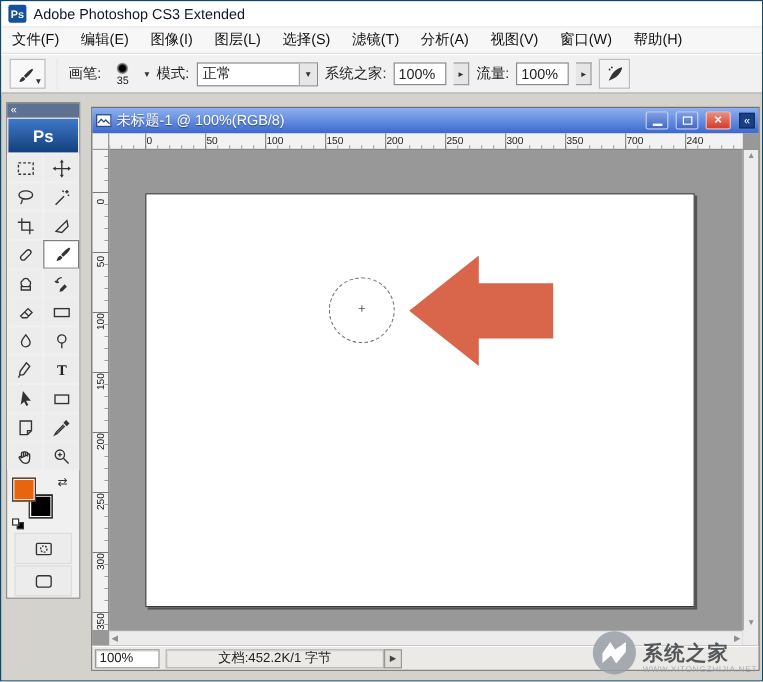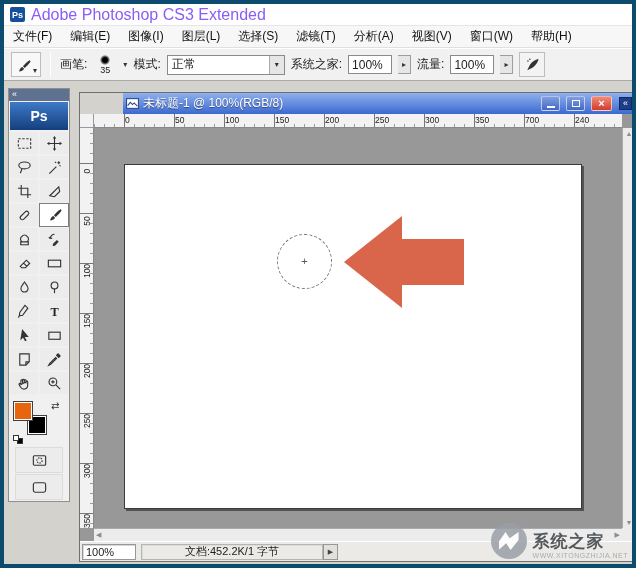--- a/index.html
+++ b/index.html
@@ -1,38 +1,38 @@
 <!DOCTYPE html>
 <html><head>
 <meta charset="utf-8">
 <style>
   * { box-sizing: border-box; margin: 0; padding: 0; }
   html,body { background:#ffffff; }
   body { font-family: "Liberation Sans", "DejaVu Sans", sans-serif; }
 
-  .app { position:relative; width:636px; height:568px; background:#d4d2cd; border:4px solid #0c4a6e; overflow:hidden; }
+  .app { position:relative; width:636px; height:568px; background:#d4d2cd; border:1px solid #0c4a6e; overflow:hidden; }
 
   
   .titlebar { position:absolute; top:0; left:0; right:0; height:22px; background:#ffffff; border-bottom:1px solid #e6e6e6; display:flex; align-items:center; gap:6px; padding:0 6px; }
   .app-badge { width:15px; height:15px; background:#15509c; color:#fff; font-size:9px; font-weight:bold; display:flex; align-items:center; justify-content:center; border-radius:2px; }
-  .app-title { font-size:16px; color:#8b5cf6; }
+  .app-title { font-size:12px; color:#0f172a; }
 
   
   .menubar { position:absolute; top:22px; left:0; right:0; height:22px; background:#f7f7f7; border-bottom:1px solid #e0e0e0; display:flex; align-items:stretch; font-size:12px; color:#111; }
   .menu-item { padding:0 9px; display:flex; align-items:center; cursor:default;text-align:right; }
 
   
   .optionsbar { position:absolute; top:44px; left:0; right:0; height:33px; background:#f1f1f1; border-top:1px solid #ffffff; border-bottom:1px solid #a9a9a9; display:flex; align-items:center; gap:6px; padding:0 7px; font-size:12px; color:#222; }
   .tool-preset { display:flex; align-items:flex-end; gap:1px; border:1px solid #bdbdbd; background:#f8f8f8; height:25px; padding:1px 3px; }
   .sep { width:1px; height:25px; background:#b6b6b6; border-right:1px solid #fff; margin:0 3px; }
   .brush-widget { display:flex; flex-direction:column; align-items:center; width:24px; line-height:1; }
   .brush-dot { width:10px; height:10px; border-radius:50%; background:radial-gradient(circle, #000 35%, rgba(0,0,0,0.25) 65%, transparent 75%); margin-bottom:1px; }
   .brush-size { font-size:9px; color:#222; }
   .caret { font-size:8px; color:#333; }
-  .combo { height:20px; width:118px; background:#fff; border:1px solid #8a8a8a; display:flex; align-items:stretch; }
+  .combo { height:20px; width:101px; background:#fff; border:1px solid #8a8a8a; display:flex; align-items:stretch; }
   .combo-text { flex:1; padding:1px 4px; display:flex; align-items:center; }
   .combo-btn { width:15px; background:#e6e6e6; border-left:1px solid #aaa; display:flex; align-items:center; justify-content:center; }
   .val-box { height:19px; width:44px; background:#fff; border:1px solid #8a8a8a; padding:0 3px; display:flex; align-items:center; }
   .spin-btn { width:13px; height:19px; background:#e6e6e6; border:1px solid #9d9d9d; border-left:none; display:flex; align-items:center; justify-content:center; }
   .icon-btn { width:26px; height:25px; border:1px solid #bdbdbd; background:#f3f3f3; display:flex; align-items:center; justify-content:center; }
 
   
   .toolbox { position:absolute; left:4px; top:84px; width:62px; background:#f0f0f0; border:1px solid #8f8f8f; z-index:5; }
   .tb-header { height:12px; background:#5f7190; color:#fff; font-size:9px; line-height:11px; padding-left:3px; }
   .tb-logo { height:28px; margin:1px; background:linear-gradient(#3e79c8, #143f7d); color:#fff; display:flex; align-items:center; justify-content:center; font-weight:bold; font-size:14px; }
@@ -48,21 +48,21 @@
   .fg-swatch { position:absolute; left:4px; top:3px; width:20px; height:20px; border:1px solid #404040; box-shadow:inset 0 0 0 1px #fff; z-index:2; }
   .bg-swatch { position:absolute; left:18px; top:17px; width:20px; height:20px; border:1px solid #404040; box-shadow:inset 0 0 0 1px #fff; z-index:1; }
   .swap-colors { position:absolute; left:42px; top:2px; font-size:10px; color:#333; }
   .mini-defaults { position:absolute; left:4px; top:37px; width:12px; height:10px; }
   .mini-defaults .mfg { position:absolute; left:0; top:0; width:6px; height:6px; background:#fff; border:1px solid #333; z-index:2; }
   .mini-defaults .mbg { position:absolute; left:4px; top:3px; width:6px; height:6px; background:#000; border:1px solid #333; }
   .tb-btn { height:26px; margin:1px 6px; display:flex; align-items:center; justify-content:center; border:1px solid #dcdcdc; background:#ececec; }
 
   
   .docwin { position:absolute; left:75px; top:88px; width:557px; height:470px; border:1px solid #6f6f6f; background:#d4d2cd; display:flex; flex-direction:column; }
-  .doc-title { height:21px; background:linear-gradient(#8fb0ee, #3c69cf); display:flex; align-items:center; gap:4px; padding:0 3px; flex:0 0 auto;margin-left:43px; }
+  .doc-title { height:21px; background:linear-gradient(#8fb0ee, #3c69cf); display:flex; align-items:center; gap:4px; padding:0 3px; flex:0 0 auto; }
   .doc-title-text { color:#fff; font-size:12px; flex:1; white-space:nowrap; overflow:hidden; text-shadow:0 1px 1px rgba(0,0,0,0.45); }
   .win-btn { width:19px; height:15px; border:1px solid rgba(255,255,255,0.6); border-radius:2px; display:flex; align-items:center; justify-content:center; color:#fff; font-size:11px; line-height:1; background:linear-gradient(#7f9fe0, #4467c4); margin-left:2px; }
   .win-btn .bar { width:8px; height:2px; background:#fff; margin-top:7px; }
   .win-btn .box { width:8px; height:7px; border:1px solid #fff; }
   .win-btn.close { background:linear-gradient(#ef8a7a, #d23c2a); width:21px; font-weight:bold; }
   .dock-collapse { width:13px; height:13px; margin-left:3px; background:#1c3e86; border:1px solid #0d2b66; color:#fff; font-size:9px; line-height:1; display:flex; align-items:center; justify-content:center; }
 
   .doc-body { flex:1 1 auto; position:relative; background:#989898; overflow:hidden; }
   .ruler-corner { position:absolute; left:0; top:0; width:14px; height:14px; background:#f2f2f2; border-right:1px solid #999; border-bottom:1px solid #999; z-index:3; }
   .ruler-h { position:absolute; left:14px; right:13px; top:0; height:14px; border-bottom:1px solid #888; background-color:#f2f2f2;

